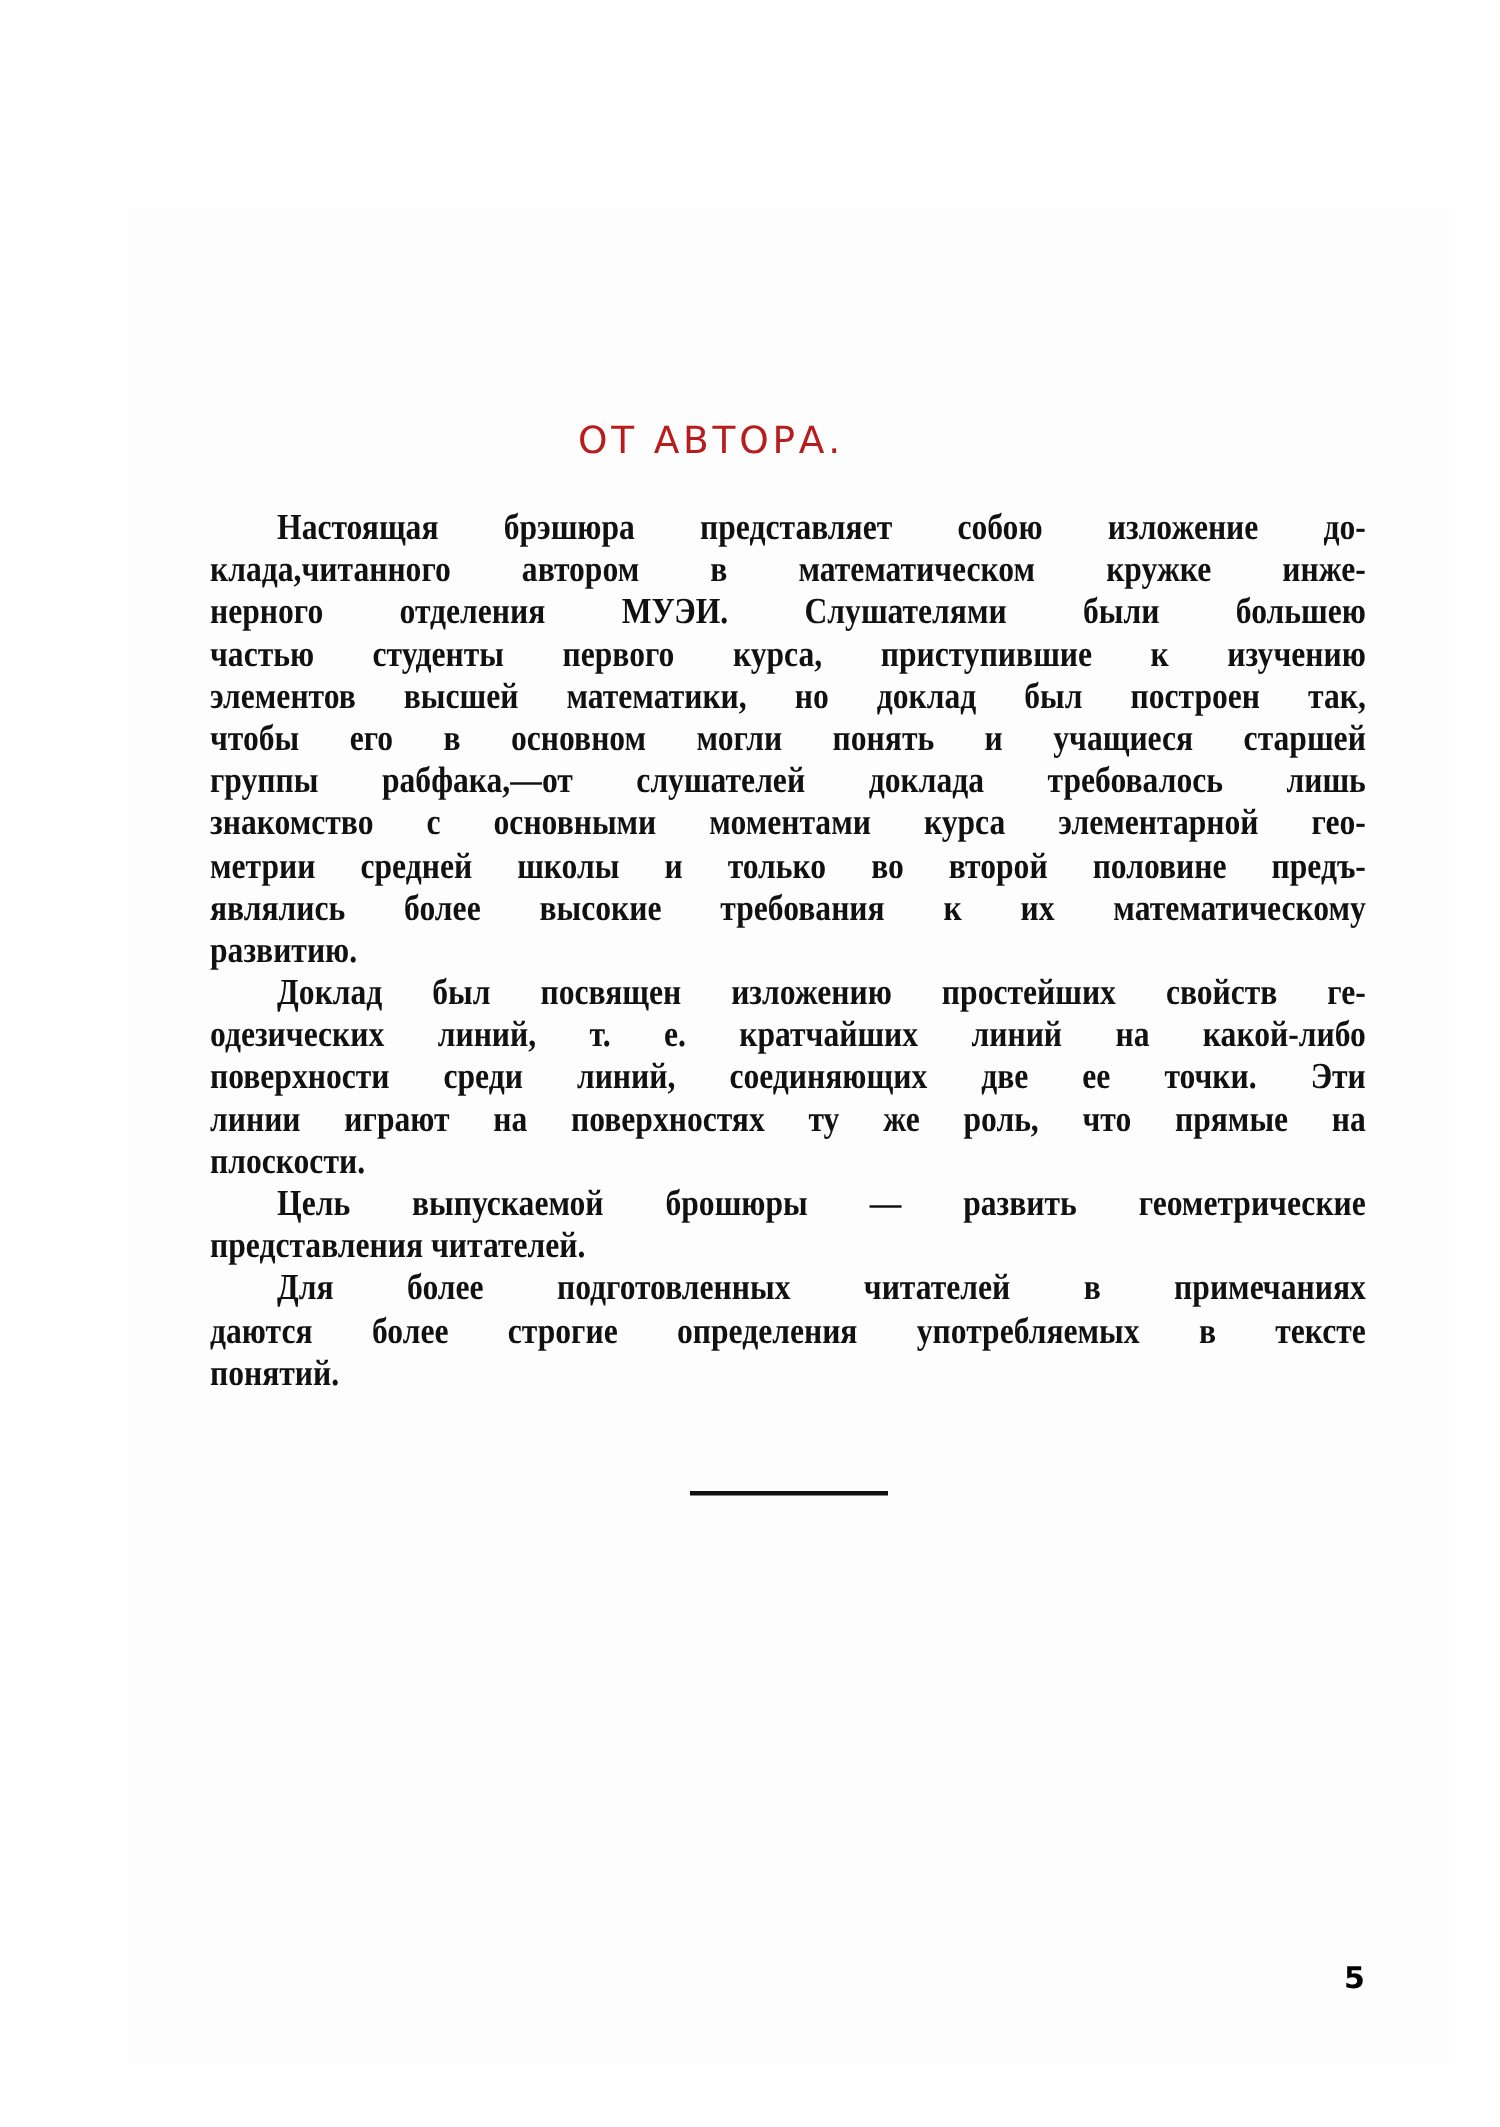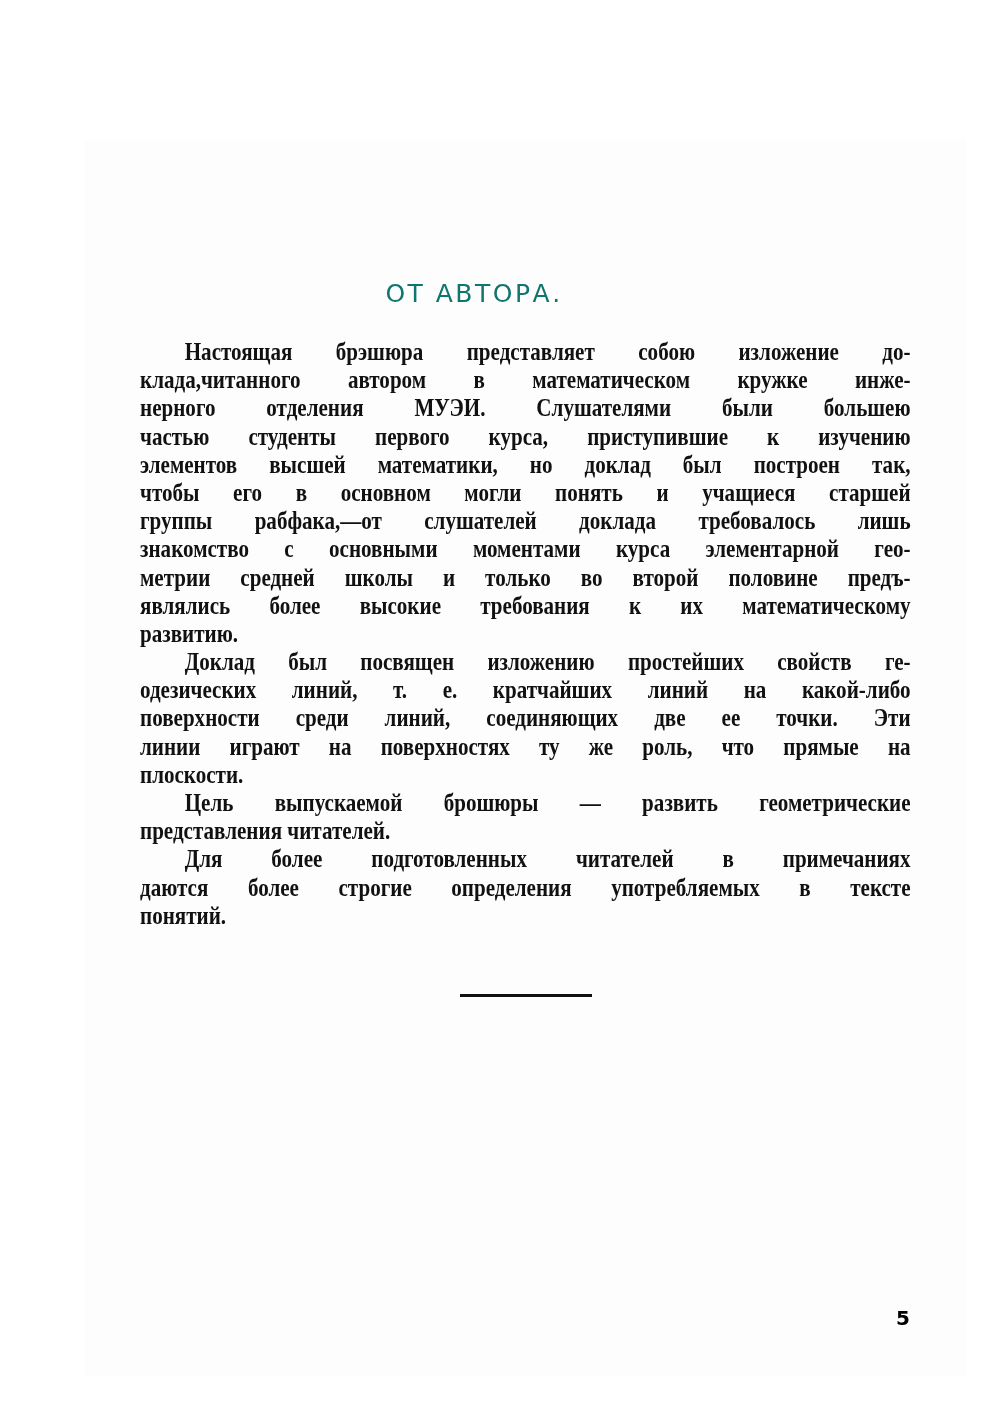--- a/index.html
+++ b/index.html
@@ -23,21 +23,21 @@
   }
   .title {
     position: absolute;
     left: 0;
     width: 948px;
     top: 279px;
     text-align: center;
     font-family: "DejaVu Sans", sans-serif;
     font-size: 25px;
     letter-spacing: 2.5px;
-    color: #0f766e;
+    color: #b91c1c;
     line-height: 30px;
   }
   .body-text {
     position: absolute;
     left: 140px;
     top: 338px;
     width: 771px;
     font-family: "Liberation Serif", serif;
     font-size: 24.5px;
     line-height: 28.2px;

